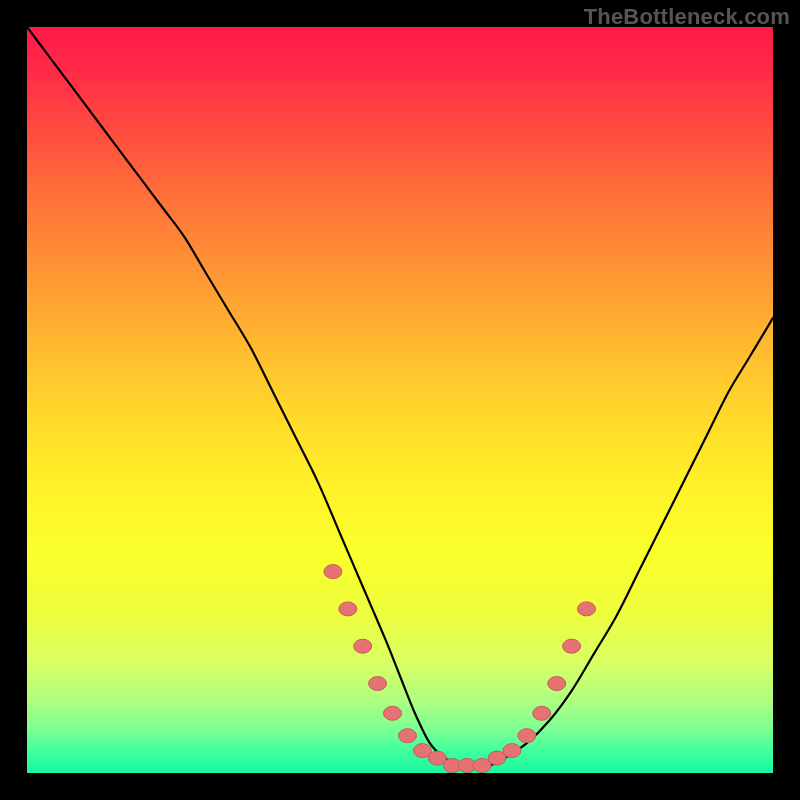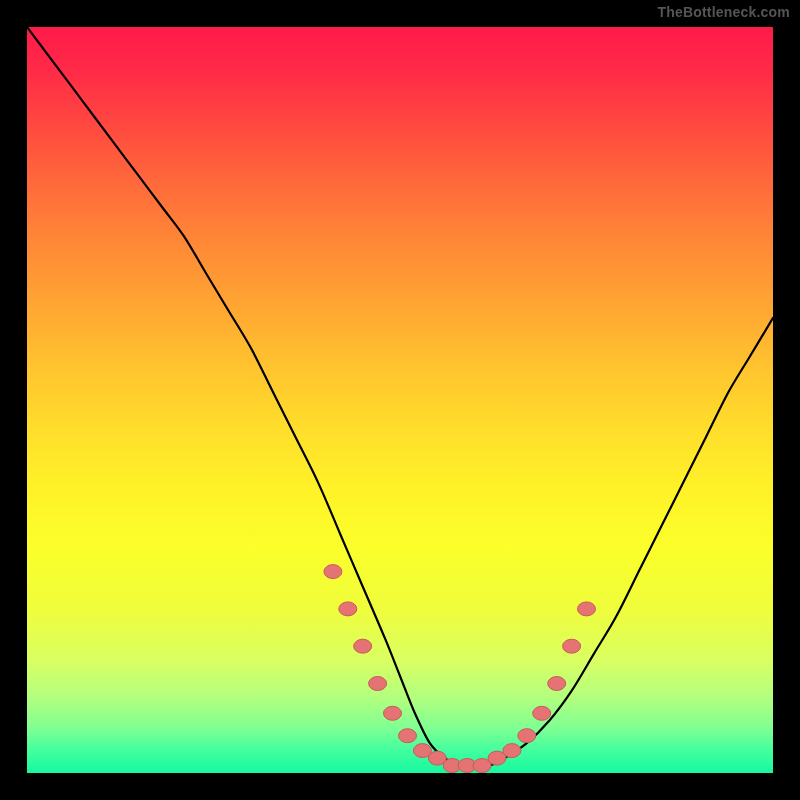--- a/index.html
+++ b/index.html
@@ -51,21 +51,21 @@
       #7fff92 94%,
       #42ff9e 97%,
       #16f8a0 100%
     );
   }
   .watermark {
     position: absolute;
     top: 4px;
     right: 10px;
     color: #555;
-    font-size: 14px;
+    font-size: 22px;
     font-weight: 600;
     letter-spacing: 0.2px;
     user-select: none;
   }
   svg.curve {
     position: absolute;
     left: 0;
     top: 0;
     width: 100%;
     height: 100%;

